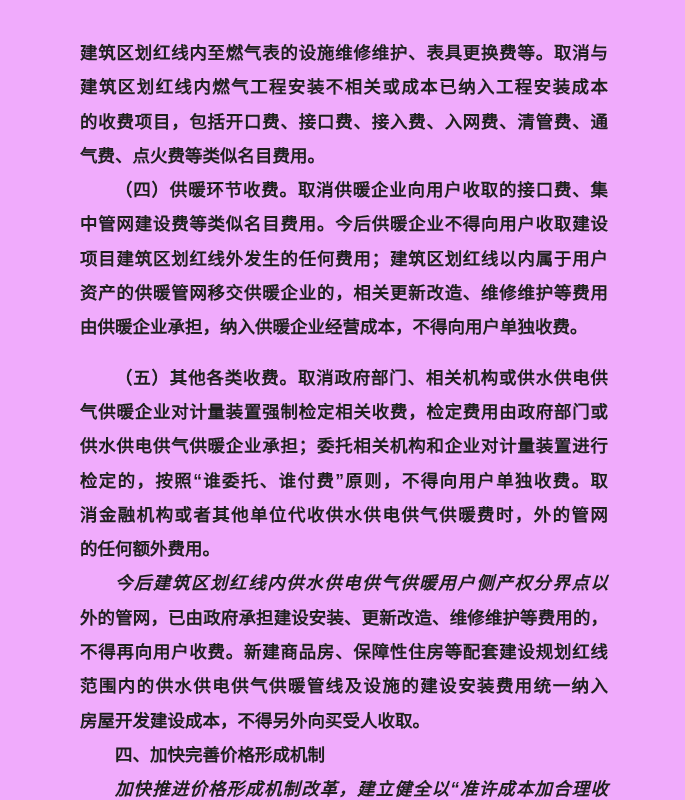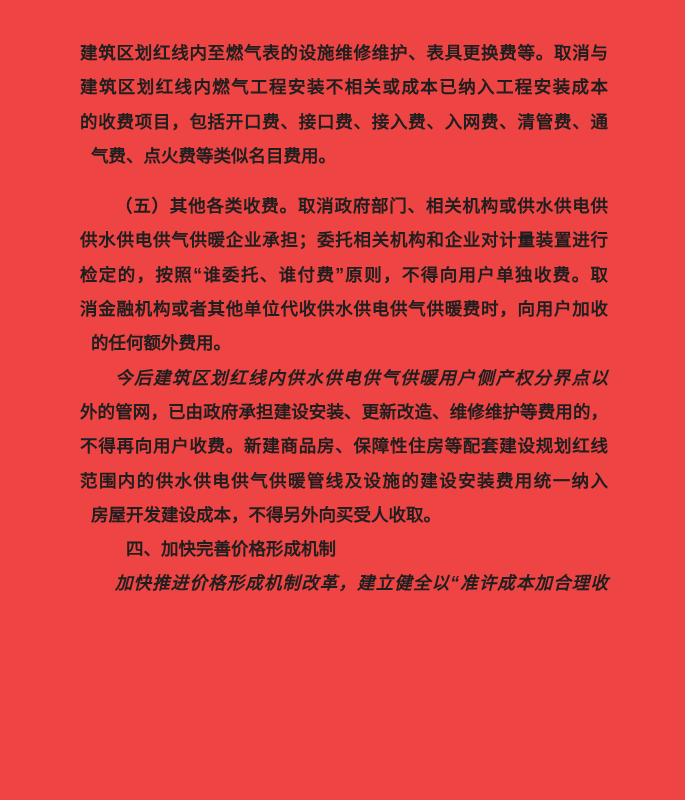--- a/index.html
+++ b/index.html
@@ -4,21 +4,21 @@
 <style>
   html, body {
     margin: 0;
     padding: 0;
     background: #ffffff;
   }
   .page {
     position: relative;
     width: 685px;
     height: 800px;
-    background: #ef4444;
+    background: #f0abfc;
     box-sizing: border-box;
     padding: 36px 77px 12px 80px;
     overflow: hidden;
   }
   .doc-body {
     width: 528px;
   }
   .para {
     margin: 0;
     padding: 0;
@@ -30,42 +30,49 @@
     line-height: 34.3px;
     color: #1f1f1f;
     text-align: justify;
     white-space: normal;
   }
   .line.full {
     text-align-last: justify;
   }
   .line.end {
     text-align-last: left;
-    margin-left: 11px;
   }
   .line.indent {
     text-indent: 2em;
   }
 </style>
 </head>
 <body>
 
 <div class="page">
   <div class="doc-body" id="doc-body">
       <div class="para">
         <div class="line full" style="color: rgb(31, 31, 31);">建筑区划红线内至燃气表的设施维修维护、表具更换费等。取消与</div>
         <div class="line full" style="color: rgb(31, 31, 31);">建筑区划红线内燃气工程安装不相关或成本已纳入工程安装成本</div>
         <div class="line full" style="color: rgb(31, 31, 31);">的收费项目，包括开口费、接口费、接入费、入网费、清管费、通</div>
         <div class="line end" style="color: rgb(31, 31, 31);">气费、点火费等类似名目费用。</div>
       </div>
       <div class="para">
+        <div class="line full indent" style="color: rgb(31, 31, 31);">（四）供暖环节收费。取消供暖企业向用户收取的接口费、集</div>
+        <div class="line full" style="color: rgb(31, 31, 31);">中管网建设费等类似名目费用。今后供暖企业不得向用户收取建设</div>
+        <div class="line full" style="color: rgb(31, 31, 31);">项目建筑区划红线外发生的任何费用；建筑区划红线以内属于用户</div>
+        <div class="line full" style="color: rgb(31, 31, 31);">资产的供暖管网移交供暖企业的，相关更新改造、维修维护等费用</div>
+        <div class="line end" style="color: rgb(31, 31, 31);">由供暖企业承担，纳入供暖企业经营成本，不得向用户单独收费。</div>
+      </div>
+      <div class="para">
         <div class="line full indent" style="color: rgb(31, 31, 31); margin-top: 16px;">（五）其他各类收费。取消政府部门、相关机构或供水供电供</div>
+        <div class="line full" style="color: rgb(31, 31, 31);">气供暖企业对计量装置强制检定相关收费，检定费用由政府部门或</div>
         <div class="line full" style="color: rgb(31, 31, 31);">供水供电供气供暖企业承担；委托相关机构和企业对计量装置进行</div>
         <div class="line full" style="color: rgb(31, 31, 31);">检定的，按照“谁委托、谁付费”原则，不得向用户单独收费。取</div>
-        <div class="line full" style="color: rgb(31, 31, 31);">消金融机构或者其他单位代收供水供电供气供暖费时，向用户加收</div>
+        <div class="line full" style="color: rgb(31, 31, 31);">消金融机构或者其他单位代收供水供电供气供暖费时，外的管网</div>
         <div class="line end" style="color: rgb(31, 31, 31);">的任何额外费用。</div>
       </div>
       <div class="para">
         <div class="line full indent" style="color: rgb(31, 31, 31); font-style: italic;">今后建筑区划红线内供水供电供气供暖用户侧产权分界点以</div>
         <div class="line full" style="color: rgb(31, 31, 31);">外的管网，已由政府承担建设安装、更新改造、维修维护等费用的，</div>
         <div class="line full" style="color: rgb(31, 31, 31);">不得再向用户收费。新建商品房、保障性住房等配套建设规划红线</div>
         <div class="line full" style="color: rgb(31, 31, 31);">范围内的供水供电供气供暖管线及设施的建设安装费用统一纳入</div>
         <div class="line end" style="color: rgb(31, 31, 31);">房屋开发建设成本，不得另外向买受人收取。</div>
       </div>
       <div class="para">

